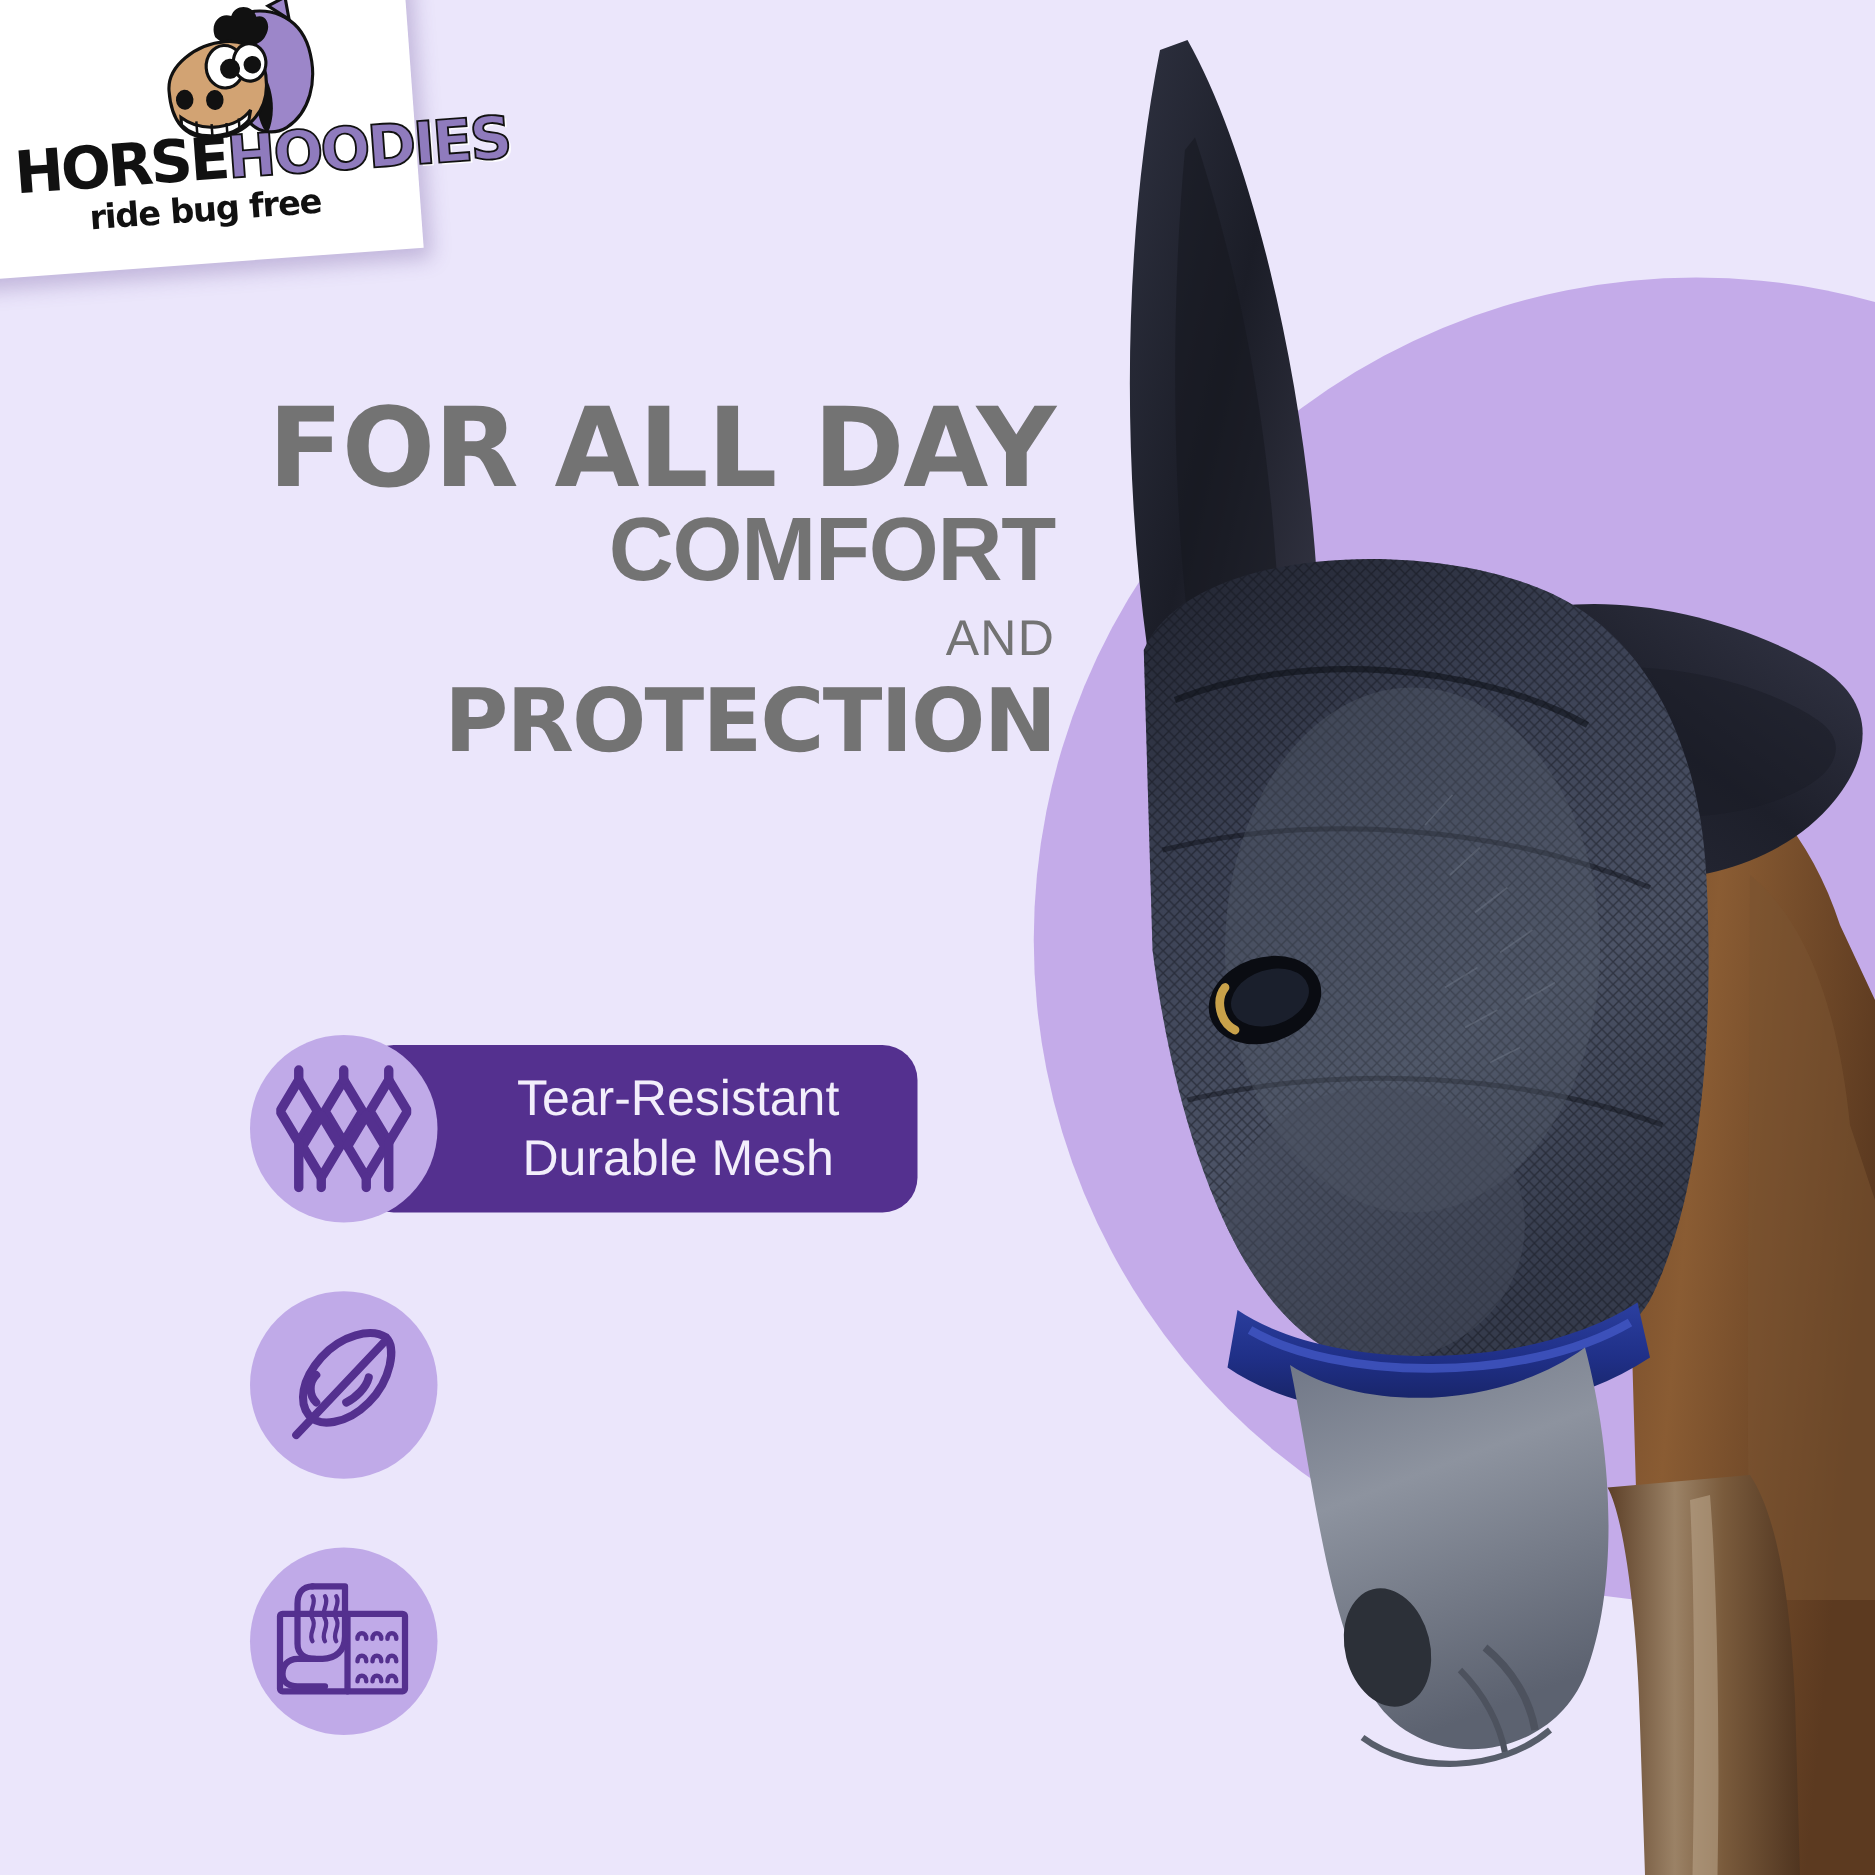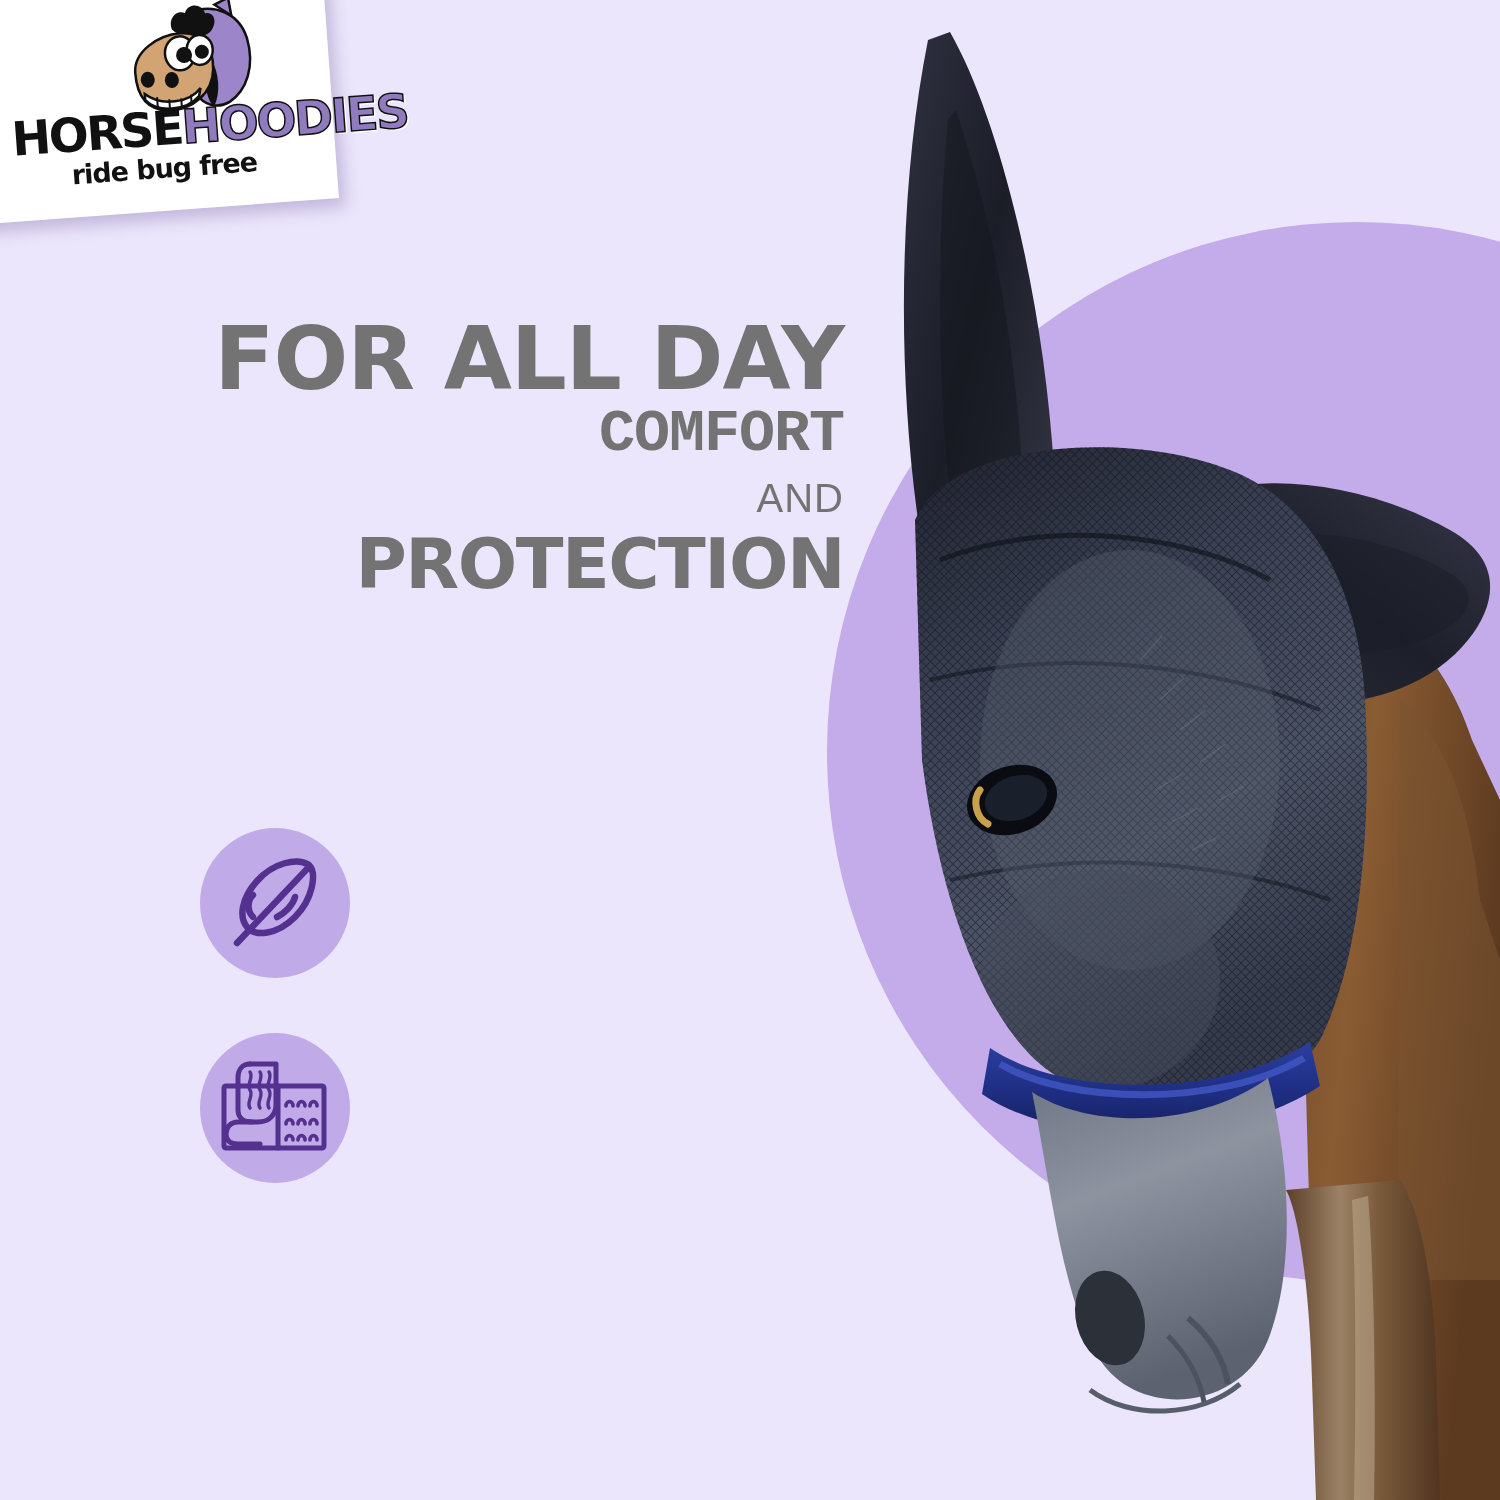--- a/index.html
+++ b/index.html
@@ -94,23 +94,23 @@
   }
   .h-l1 {
     font-family: "DejaVu Sans", sans-serif;
     font-weight: 700;
     font-size: 88px;
     line-height: 0.98;
     letter-spacing: -1px;
     white-space: nowrap;
   }
   .h-l2 {
-    font-family: Liberation Mono, monospace;
+    font-family: Liberation Sans, sans-serif;
     font-weight: 700;
-    font-size: 60px;
+    font-size: 72px;
     line-height: 1.08;
     letter-spacing: -1px;
   }
   .h-and {
     font-family: "Liberation Sans", sans-serif;
     font-weight: 400;
     font-size: 40px;
     line-height: 1.55;
     letter-spacing: 1px;
   }
@@ -326,20 +326,44 @@
 
   <div class="headline">
     <div class="h-l1">FOR ALL DAY</div>
     <div class="h-l2">COMFORT</div>
     <div class="h-and">AND</div>
     <div class="h-l3">PROTECTION</div>
   </div>
 
   <div class="features">
 
+    <div class="feature">
+      <div class="pill">
+        <div class="pill-text">Tear-Resistant
+Durable Mesh</div>
+      </div>
+      <div class="icon-circle">
+        <svg width="108" height="102" viewBox="0 0 108 102">
+          <g fill="none" stroke="#54308f" stroke-width="7.5" stroke-linecap="round" stroke-linejoin="round">
+
+            <path d="M18 12 L3 37 L18 62 L33 37 Z"></path>
+            <path d="M54 12 L39 37 L54 62 L69 37 Z"></path>
+            <path d="M90 12 L75 37 L90 62 L105 37 Z"></path>
+
+            <path d="M36 40 L21 65 L36 90 L51 65 Z"></path>
+            <path d="M72 40 L57 65 L72 90 L87 65 Z"></path>
+
+            <path d="M18 12 L18 4 M54 12 L54 4 M90 12 L90 4"></path>
+
+            <path d="M36 90 L36 98 M72 90 L72 98"></path>
+            <path d="M18 62 L18 98 M90 62 L90 98"></path>
+          </g>
+        </svg>
+      </div>
+    </div>
 
     <div class="feature">
       <div class="icon-circle">
         <svg width="104" height="104" viewBox="0 0 104 104">
           <g fill="none" stroke="#54308f" stroke-width="6.5" stroke-linecap="round" stroke-linejoin="round">
 
             <path d="M86 14 C 74 6, 50 12, 34 30 C 18 48, 16 66, 24 76
                      C 32 86, 54 84, 72 66 C 90 48, 94 22, 86 14 Z"></path>
 
             <path d="M84 18 L 14 92"></path>

